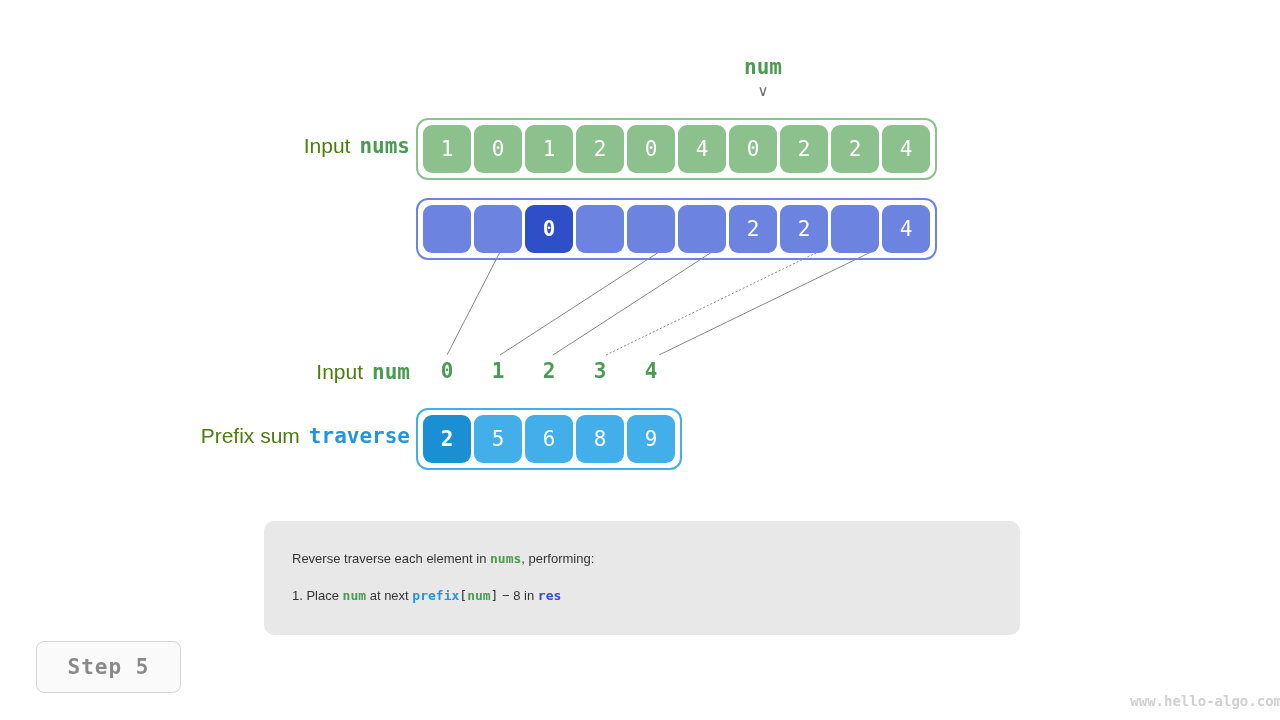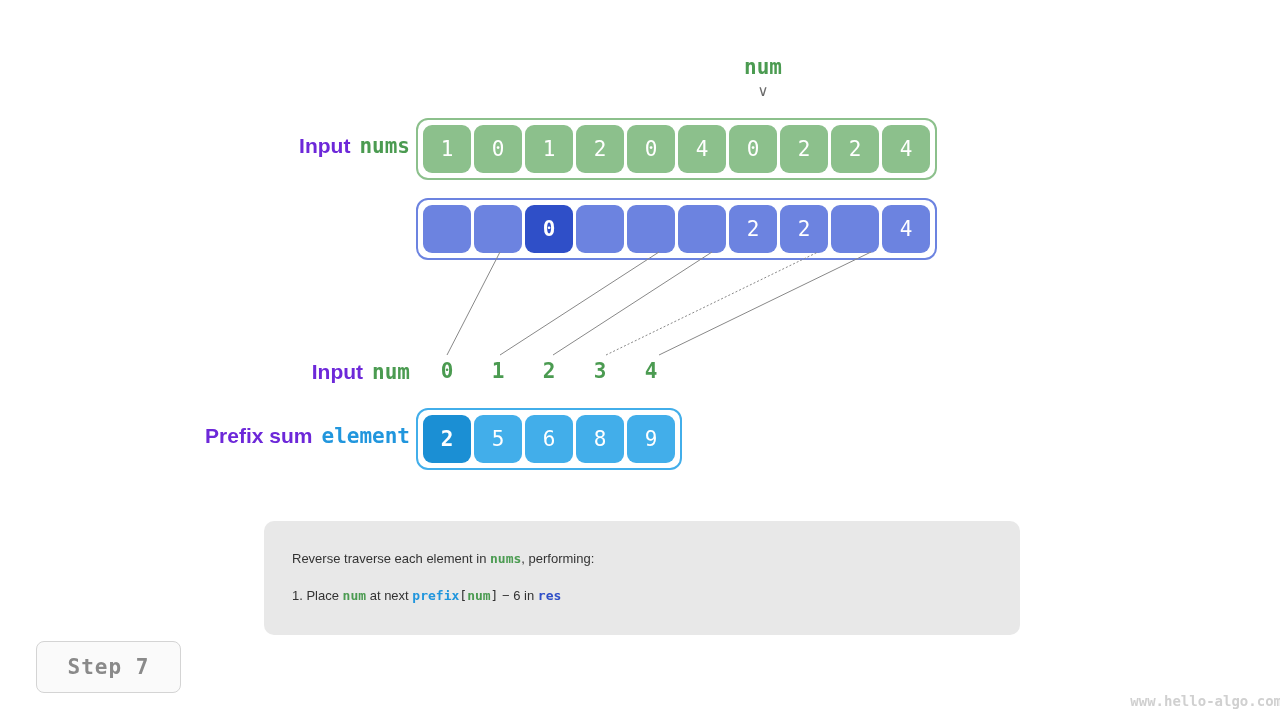--- a/index.html
+++ b/index.html
@@ -47,22 +47,21 @@
   .row-label {
     position: absolute;
     text-align: right;
     white-space: nowrap;
     font-size: 21px;
     color: #333333;
     line-height: 26px;
   }
   .row-label .plain {
     font-family: "Liberation Sans", sans-serif;
-    color: #6d28d9;
-    font-weight: bold;
+    color: #4d7c0f;
   }
   .row-label .codev {
     font-family: "DejaVu Sans Mono", monospace;
     font-weight: bold;
     margin-left: 9px;
   }
   .c-green { color: #4b9b51; }
   .c-blue  { color: #2f4fc8; }
   .c-cyan  { color: #2196dd; }
 
@@ -235,36 +234,36 @@
   </div>
   <div class="index-row" id="index-row" style="left:416px; top:359px;">
       <div class="idx">0</div>
       <div class="idx">1</div>
       <div class="idx">2</div>
       <div class="idx">3</div>
       <div class="idx">4</div>
     </div>
 
   <div class="row-label" style="left:100px; top:423px; width:310px;">
-    <span class="plain">Prefix sum</span><span class="codev c-cyan">element</span>
+    <span class="plain">Prefix sum</span><span class="codev c-cyan">traverse</span>
   </div>
   <div class="array cyan" id="prefix-array" style="left:416px; top:408px;">
       <div class="cell cyan-hl">2</div>
       <div class="cell cyan">5</div>
       <div class="cell cyan">6</div>
       <div class="cell cyan">8</div>
       <div class="cell cyan">9</div>
     </div>
 
   <div class="caption">
     <div class="line">
       <span>Reverse traverse each element in </span><span class="mono c-green">nums</span><span>, performing:</span>
     </div>
     <div class="line">
-      <span>1. Place </span><span class="mono c-green">num</span><span> at next </span><span class="mono c-cyan">prefix</span><span class="brk">[</span><span class="mono c-green">num</span><span class="brk">]</span><span> − 6 in </span><span class="mono c-blue">res</span>
-    </div>
-  </div>
-
-  <div class="step-badge">Step 7</div>
+      <span>1. Place </span><span class="mono c-green">num</span><span> at next </span><span class="mono c-cyan">prefix</span><span class="brk">[</span><span class="mono c-green">num</span><span class="brk">]</span><span> − 8 in </span><span class="mono c-blue">res</span>
+    </div>
+  </div>
+
+  <div class="step-badge">Step 5</div>
 
   <div class="watermark">www.hello-algo.com</div>
 
 </div>
 
 </body></html>

